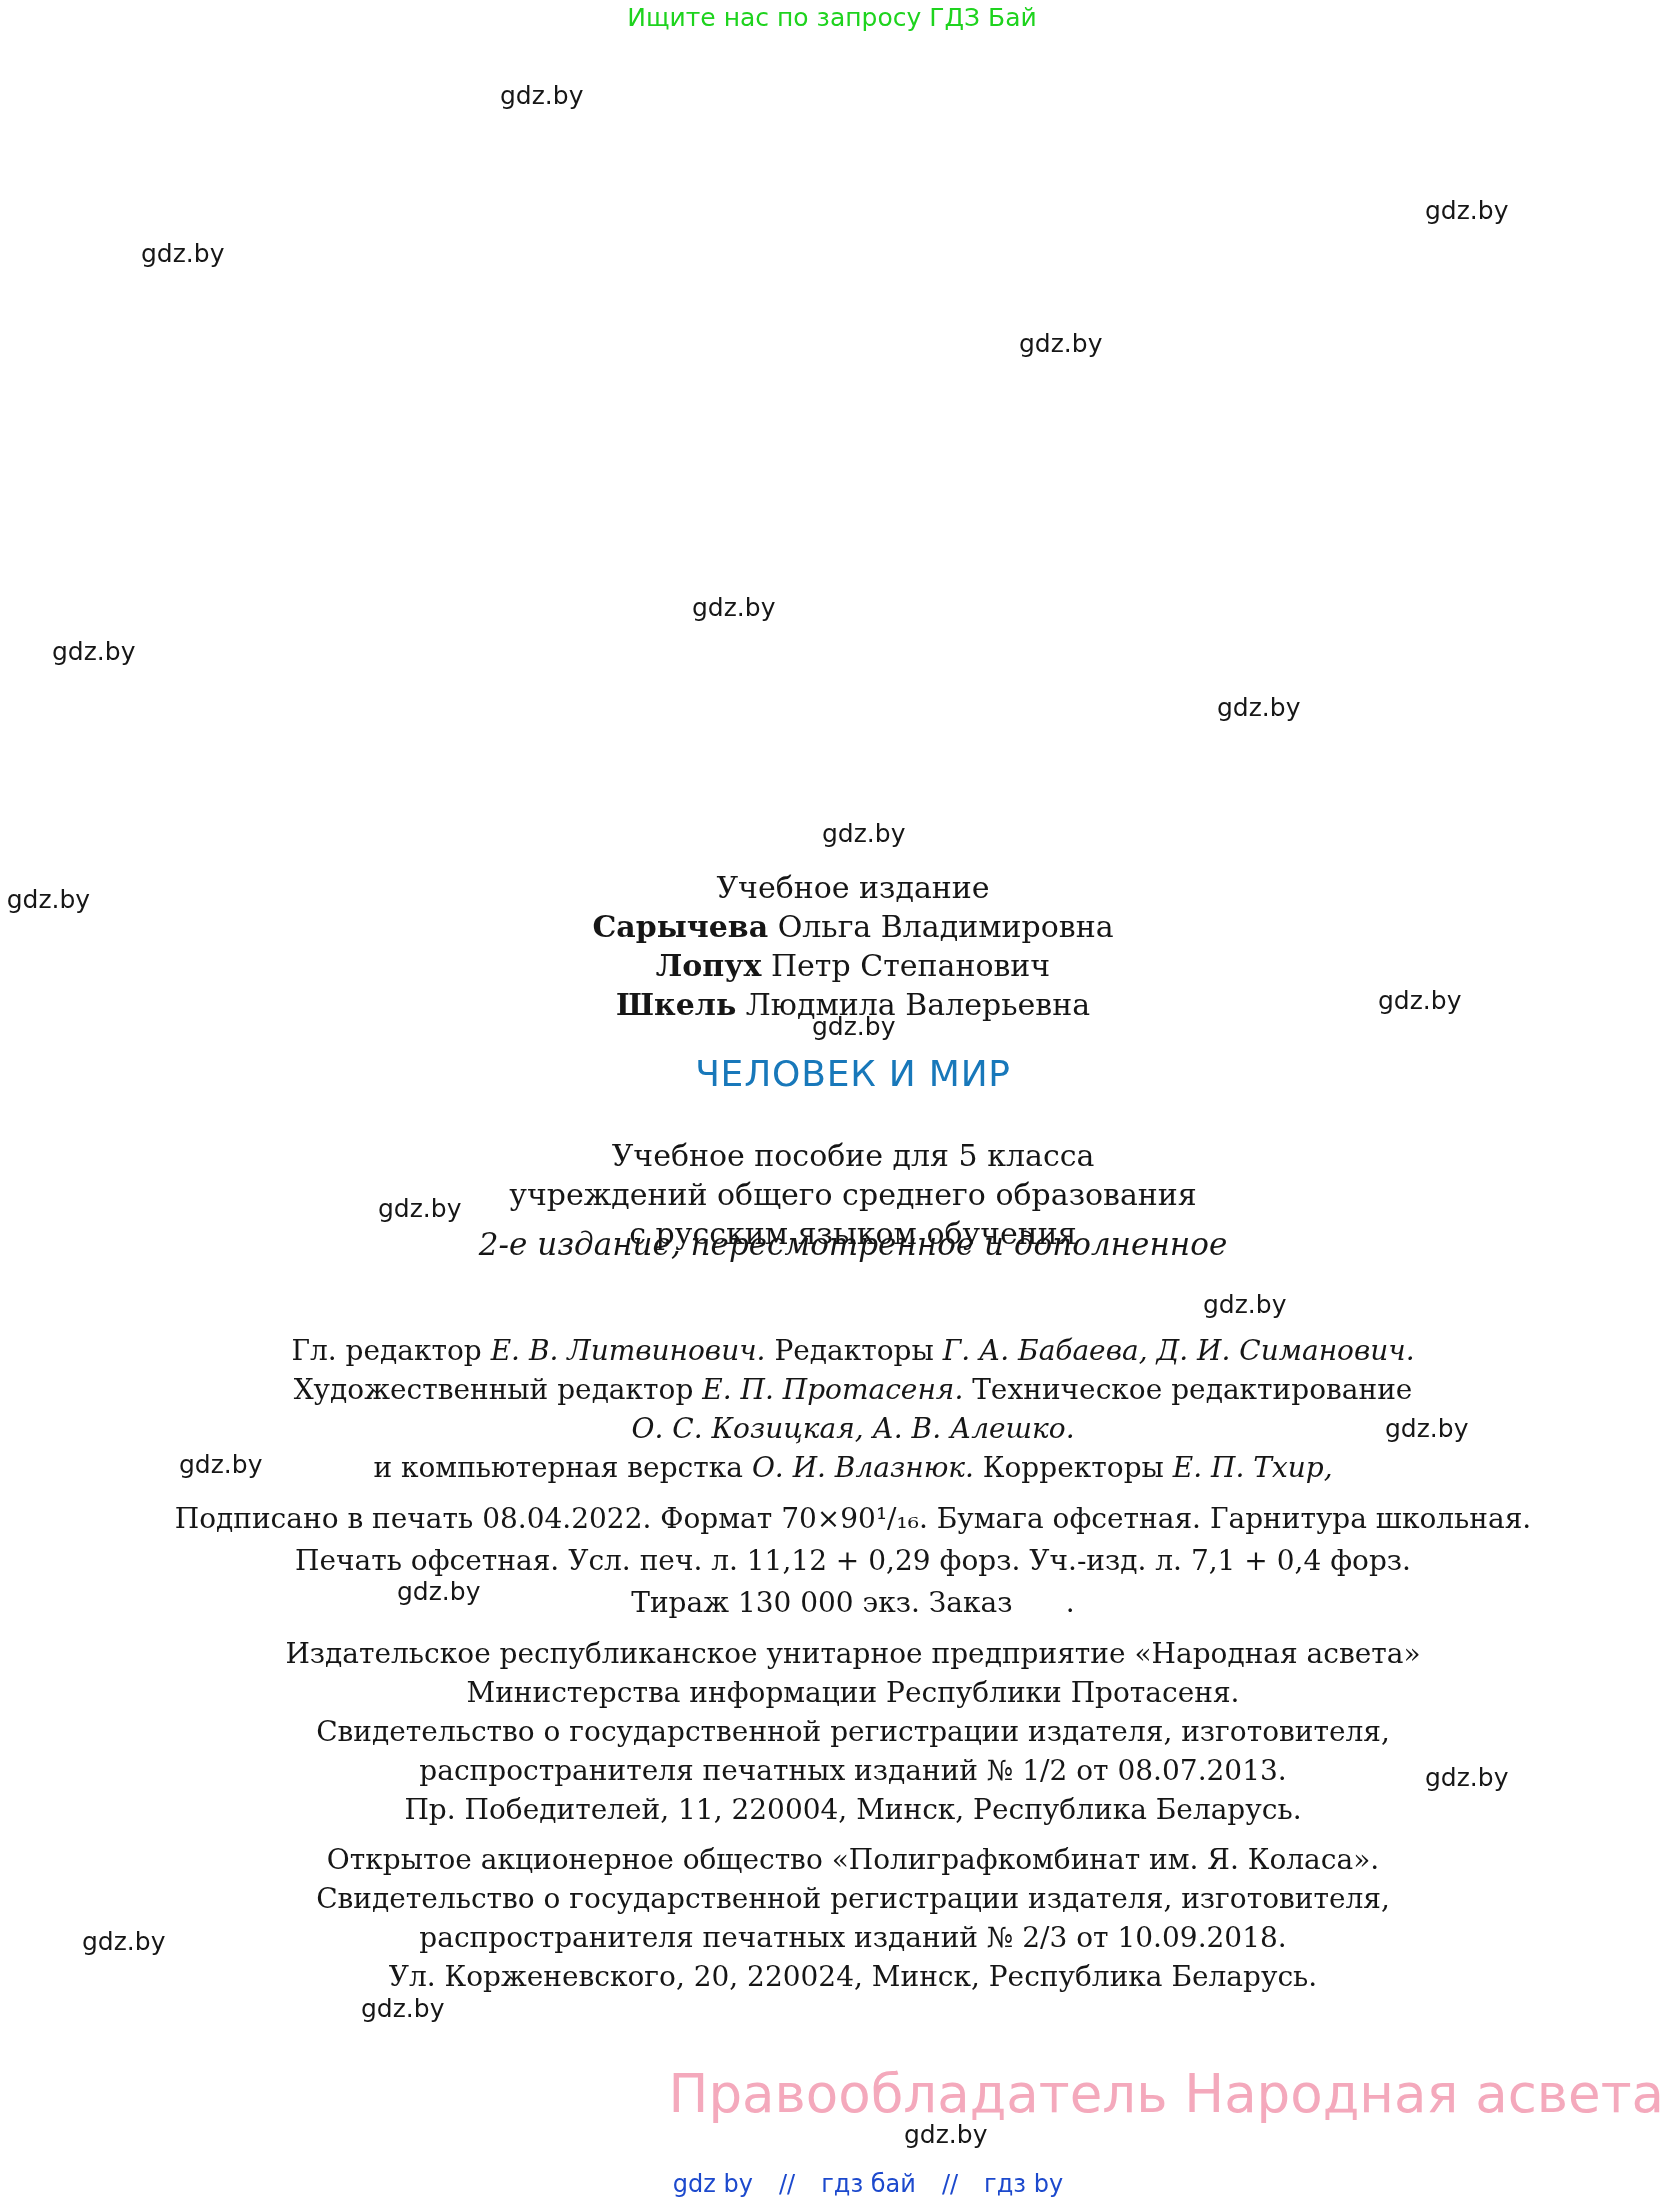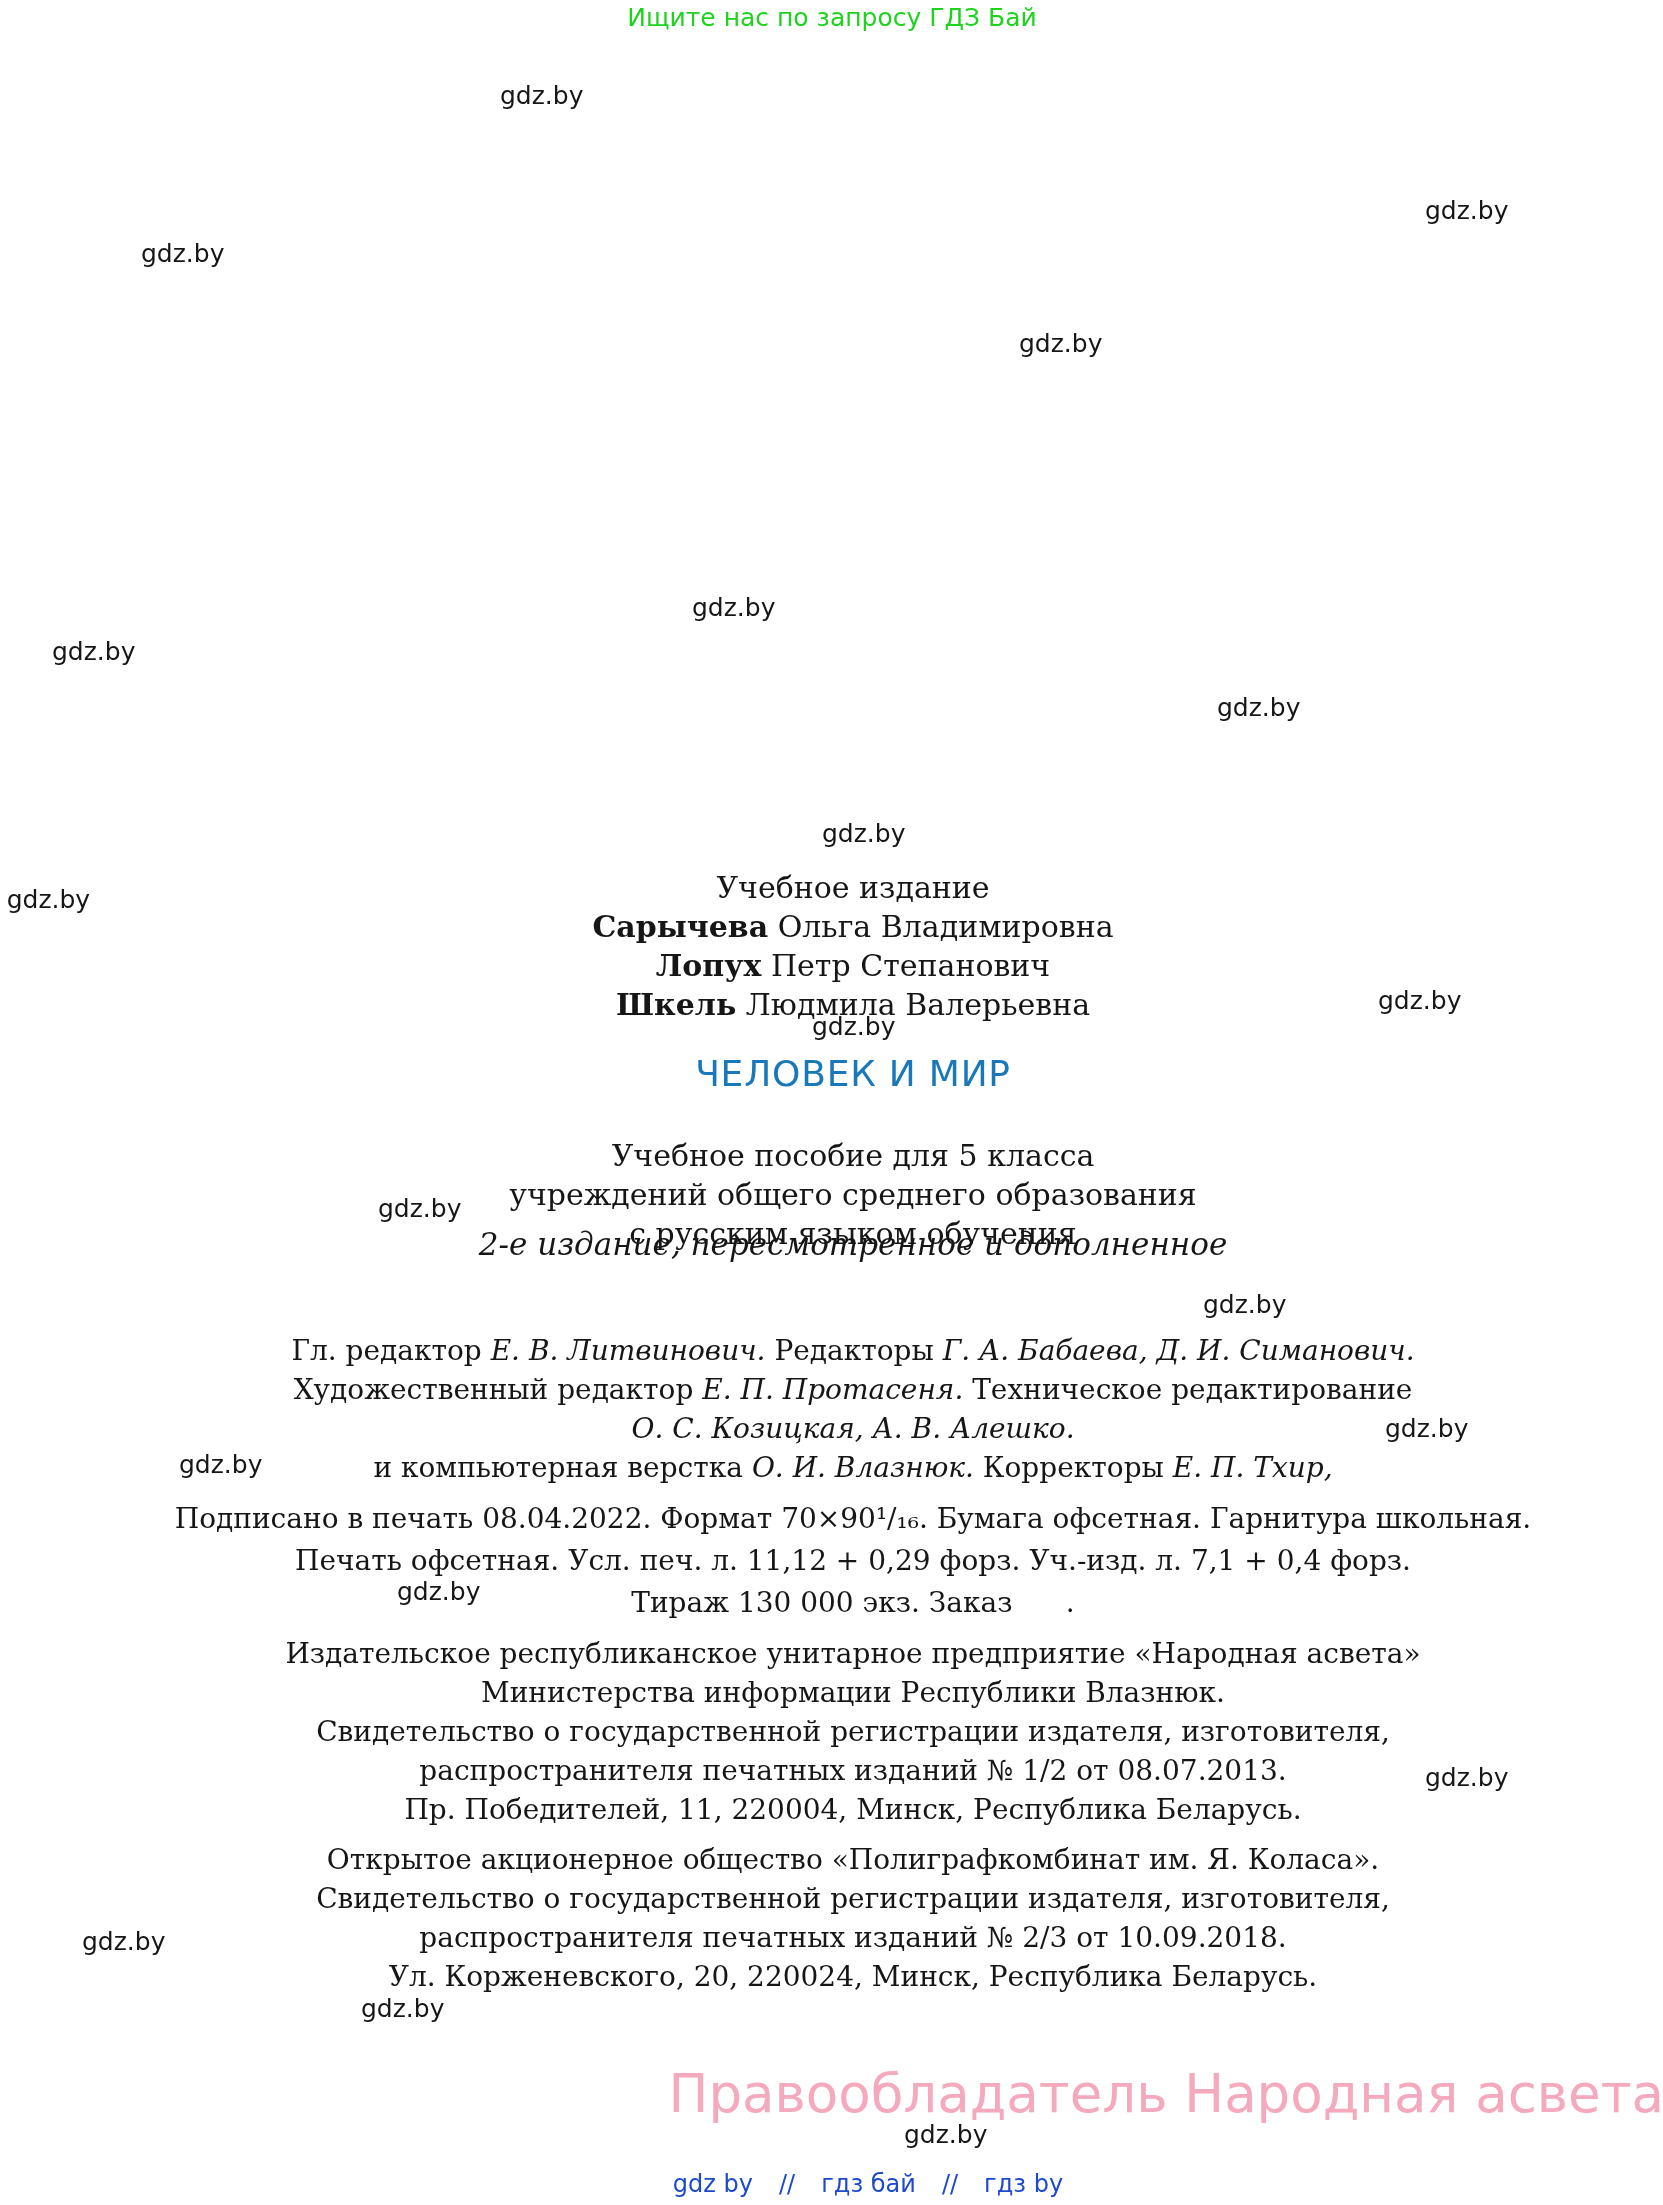--- a/index.html
+++ b/index.html
@@ -109,21 +109,21 @@
 </div>
 
 <div class="col" id="print-block">
   <div>Подписано в печать 08.04.2022. Формат 70×90¹/₁₆. Бумага офсетная. Гарнитура школьная.</div>
   <div>Печать офсетная. Усл. печ. л. 11,12 + 0,29 форз. Уч.-изд. л. 7,1 + 0,4 форз.</div>
   <div>Тираж 130 000 экз. Заказ&nbsp;&nbsp;&nbsp;&nbsp;&nbsp;&nbsp;.</div>
 </div>
 
 <div class="col" id="publisher-block">
   <div>Издательское республиканское унитарное предприятие «Народная асвета»</div>
-  <div>Министерства информации Республики Влазнюк.</div>
+  <div>Министерства информации Республики Протасеня.</div>
   <div>Свидетельство о государственной регистрации издателя, изготовителя,</div>
   <div>распространителя печатных изданий № 1/2 от 08.07.2013.</div>
   <div>Пр. Победителей, 11, 220004, Минск, Республика Беларусь.</div>
 </div>
 
 <div class="col" id="printer-block">
   <div>Открытое акционерное общество «Полиграфкомбинат им. Я. Коласа».</div>
   <div>Свидетельство о государственной регистрации издателя, изготовителя,</div>
   <div>распространителя печатных изданий № 2/3 от 10.09.2018.</div>
   <div>Ул. Корженевского, 20, 220024, Минск, Республика Беларусь.</div>

